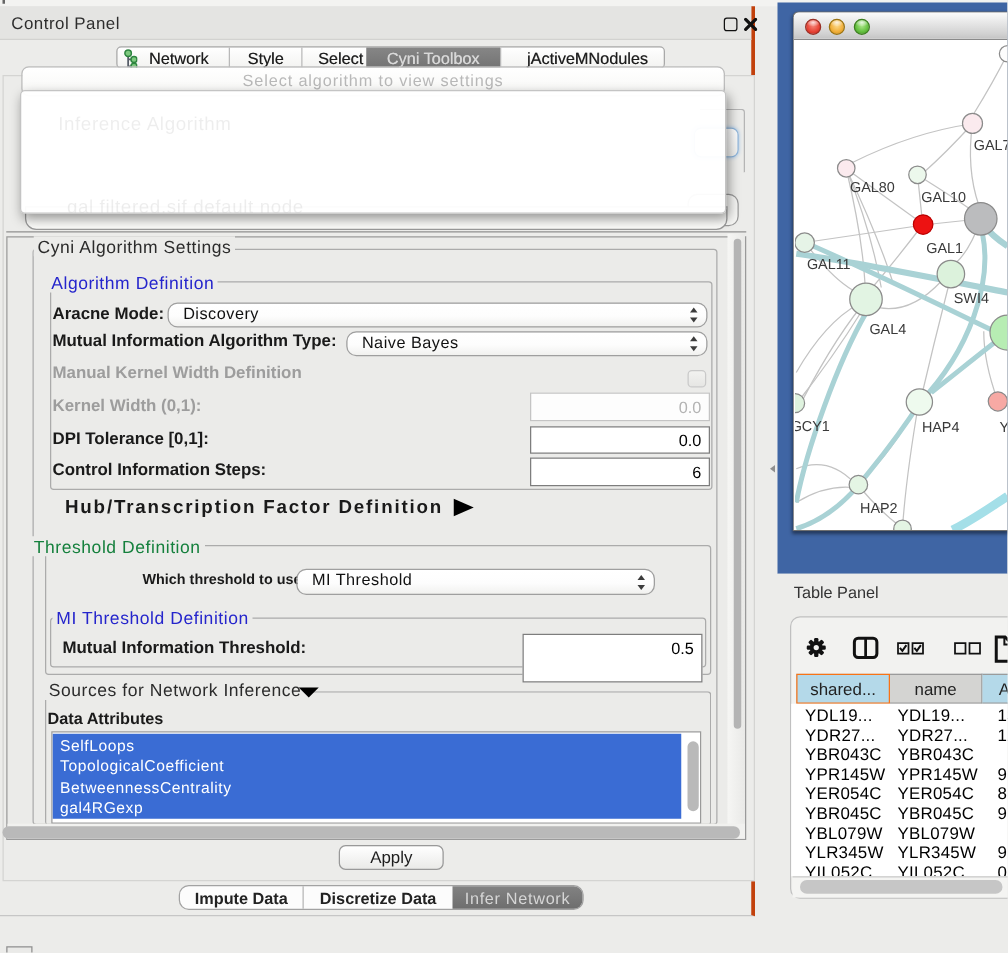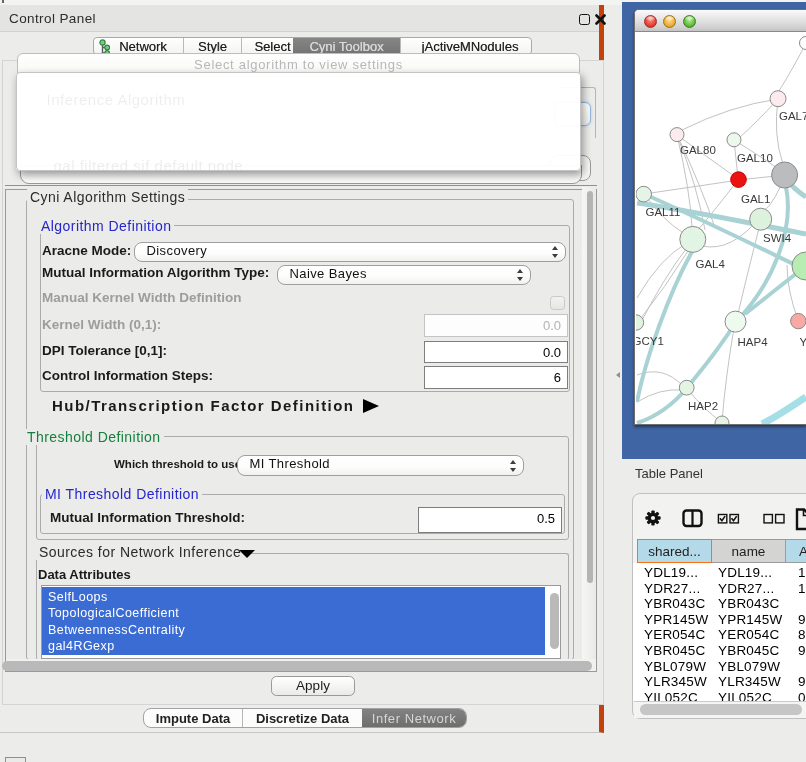--- a/index.html
+++ b/index.html
@@ -144,21 +144,21 @@
   <div class="abs" style="left:0;top:69px;width:180px;height:138px;background:#fff;overflow:hidden;font-size:13.5px;color:#000;">
     <div style="position:absolute;left:11px;top:2px;line-height:15.6px;letter-spacing:0.2px;">YDL19...<br>YDR27...<br>YBR043C<br>YPR145W<br>YER054C<br>YBR045C<br>YBL079W<br>YLR345W<br>YIL052C</div>
     <div style="position:absolute;left:85px;top:2px;line-height:15.6px;letter-spacing:0.2px;">YDL19...<br>YDR27...<br>YBR043C<br>YPR145W<br>YER054C<br>YBR045C<br>YBL079W<br>YLR345W<br>YIL052C</div>
     <div style="position:absolute;left:165px;top:2px;line-height:15.6px;">13<br>12<br>&nbsp;<br>9.<br>8.<br>9.<br>&nbsp;<br>9.<br>0.</div>
   </div>
 
   <div class="abs" style="left:1px;top:207px;width:178px;height:16px;background:#f4f4f2;border-top:1px solid #c9c9c9;"></div>
   <div class="abs" style="left:7px;top:210px;width:162px;height:11px;background:#c6c6c6;border-radius:6px;"></div>
 </div>
 
-<div class="abs" style="left:0;top:5px;width:604px;height:728px;background:#ececea;border-right:5px solid #c2410c;border-bottom:1px solid #c6c6c6;box-sizing:border-box;">
+<div class="abs" style="left:0;top:5px;width:604px;height:728px;background:#ececea;border-right:3px solid #c2410c;border-bottom:1px solid #c6c6c6;box-sizing:border-box;">
   <div class="abs" style="left:0;top:0;width:100%;height:26px;background:#e4e4e2;border-bottom:1px solid #d2d2d0;">
     <div class="abs" style="left:9px;top:6px;font-size:13.5px;color:#2d2d2d;letter-spacing:0.4px;">Control Panel</div>
     <div class="abs" style="left:579px;top:9px;width:9px;height:9px;border:1.7px solid #111;border-radius:2.5px;"></div>
     <svg class="abs" style="left:595px;top:9px;" width="11" height="11" viewBox="0 0 11 11">
         <path d="M1.5,1.5 L9.5,9.5 M9.5,1.5 L1.5,9.5" stroke="#111" stroke-width="2.6" stroke-linecap="round"></path>
       </svg>
   </div>
 
   <div class="abs" style="left:2px;top:55px;width:600px;height:643px;border:1px solid #d4d4d2;background:#ececea;"></div>
 
@@ -194,21 +194,21 @@
   <div class="gbox" style="left:40px;top:220px;width:530px;height:167px;"></div>
   <div class="gtitle" style="left:38px;top:213px;color:#2525cc;">Algorithm Definition</div>
 
   <div class="lbl abs" style="left:42px;top:237.5px;">Aracne Mode:</div>
   <div class="combo" style="left:134px;top:237px;width:432px;height:20px;">
       <span class="ct">Discovery</span>
       <span class="arr"></span>
     </div>
 
   <div class="lbl abs" style="left:42px;top:259.6px;">Mutual Information Algorithm Type:</div>
-  <div class="combo" style="left:277px;top:260px;width:254px;height:20px;">
+  <div class="combo" style="left:277px;top:260px;width:289px;height:20px;">
       <span class="ct">Naive Bayes</span>
       <span class="arr"></span>
     </div>
 
   <div class="lbl abs dis" style="left:42px;top:285.3px;">Manual Kernel Width Definition</div>
   <div class="abs" style="left:550px;top:290.5px;width:13px;height:12px;border:1px solid #c9c9c9;border-radius:3.5px;background:linear-gradient(#f2f2f0,#e6e6e4);"></div>
 
   <div class="lbl abs dis" style="left:42px;top:312px;">Kernel Width (0,1):</div>
   <div class="tf" style="left:424px;top:309px;width:144px;height:23px;border-color:#c4c4c4;background:#fdfdfd;color:#b3b3b3;">0.0</div>
 
@@ -227,21 +227,21 @@
   <div class="lbl abs" style="left:98px;top:453px;font-size:11.5px;margin-left:16px;">Which threshold to use:</div>
   <div class="combo" style="left:237px;top:450px;width:287px;height:21px;">
       <span class="ct">MI Threshold</span>
       <span class="arr"></span>
     </div>
 
   <div class="gbox" style="left:40px;top:489px;width:525px;height:40px;"></div>
   <div class="gtitle" style="left:42px;top:480.5px;color:#2525cc;">MI Threshold Definition</div>
 
   <div class="lbl abs" style="left:50px;top:504.8px;">Mutual Information Threshold:</div>
-  <div class="tf" style="left:418px;top:502px;width:144px;height:26px;">0.5</div>
+  <div class="tf" style="left:418px;top:502px;width:144px;height:39px;">0.5</div>
 
   <div class="gbox" style="left:36px;top:548px;width:533px;height:107px;border-bottom:none;"></div>
   <div class="gtitle" style="left:36px;top:539px;">Sources for Network Inference</div>
   <div class="abs" style="left:239px;top:545px;width:0;height:0;border-left:8px solid transparent;border-right:8px solid transparent;border-top:8.5px solid #000;"></div>
 
   <div class="lbl abs" style="left:38px;top:562.4px;font-size:13px;">Data Attributes</div>
 
   <div class="abs" style="left:41px;top:580px;width:520px;height:74px;border:1px solid #9a9a9a;background:#fff;box-sizing:border-box;overflow:hidden;">
     <div class="abs" style="left:0;top:1px;width:503px;height:67.5px;background:#3a6cd4;"></div>
     <div class="abs" style="left:6px;top:3px;font-size:12.5px;color:#fff;line-height:16.4px;letter-spacing:0.45px;">SelfLoops<br>TopologicalCoefficient<br>BetweennessCentrality<br>gal4RGexp</div>

